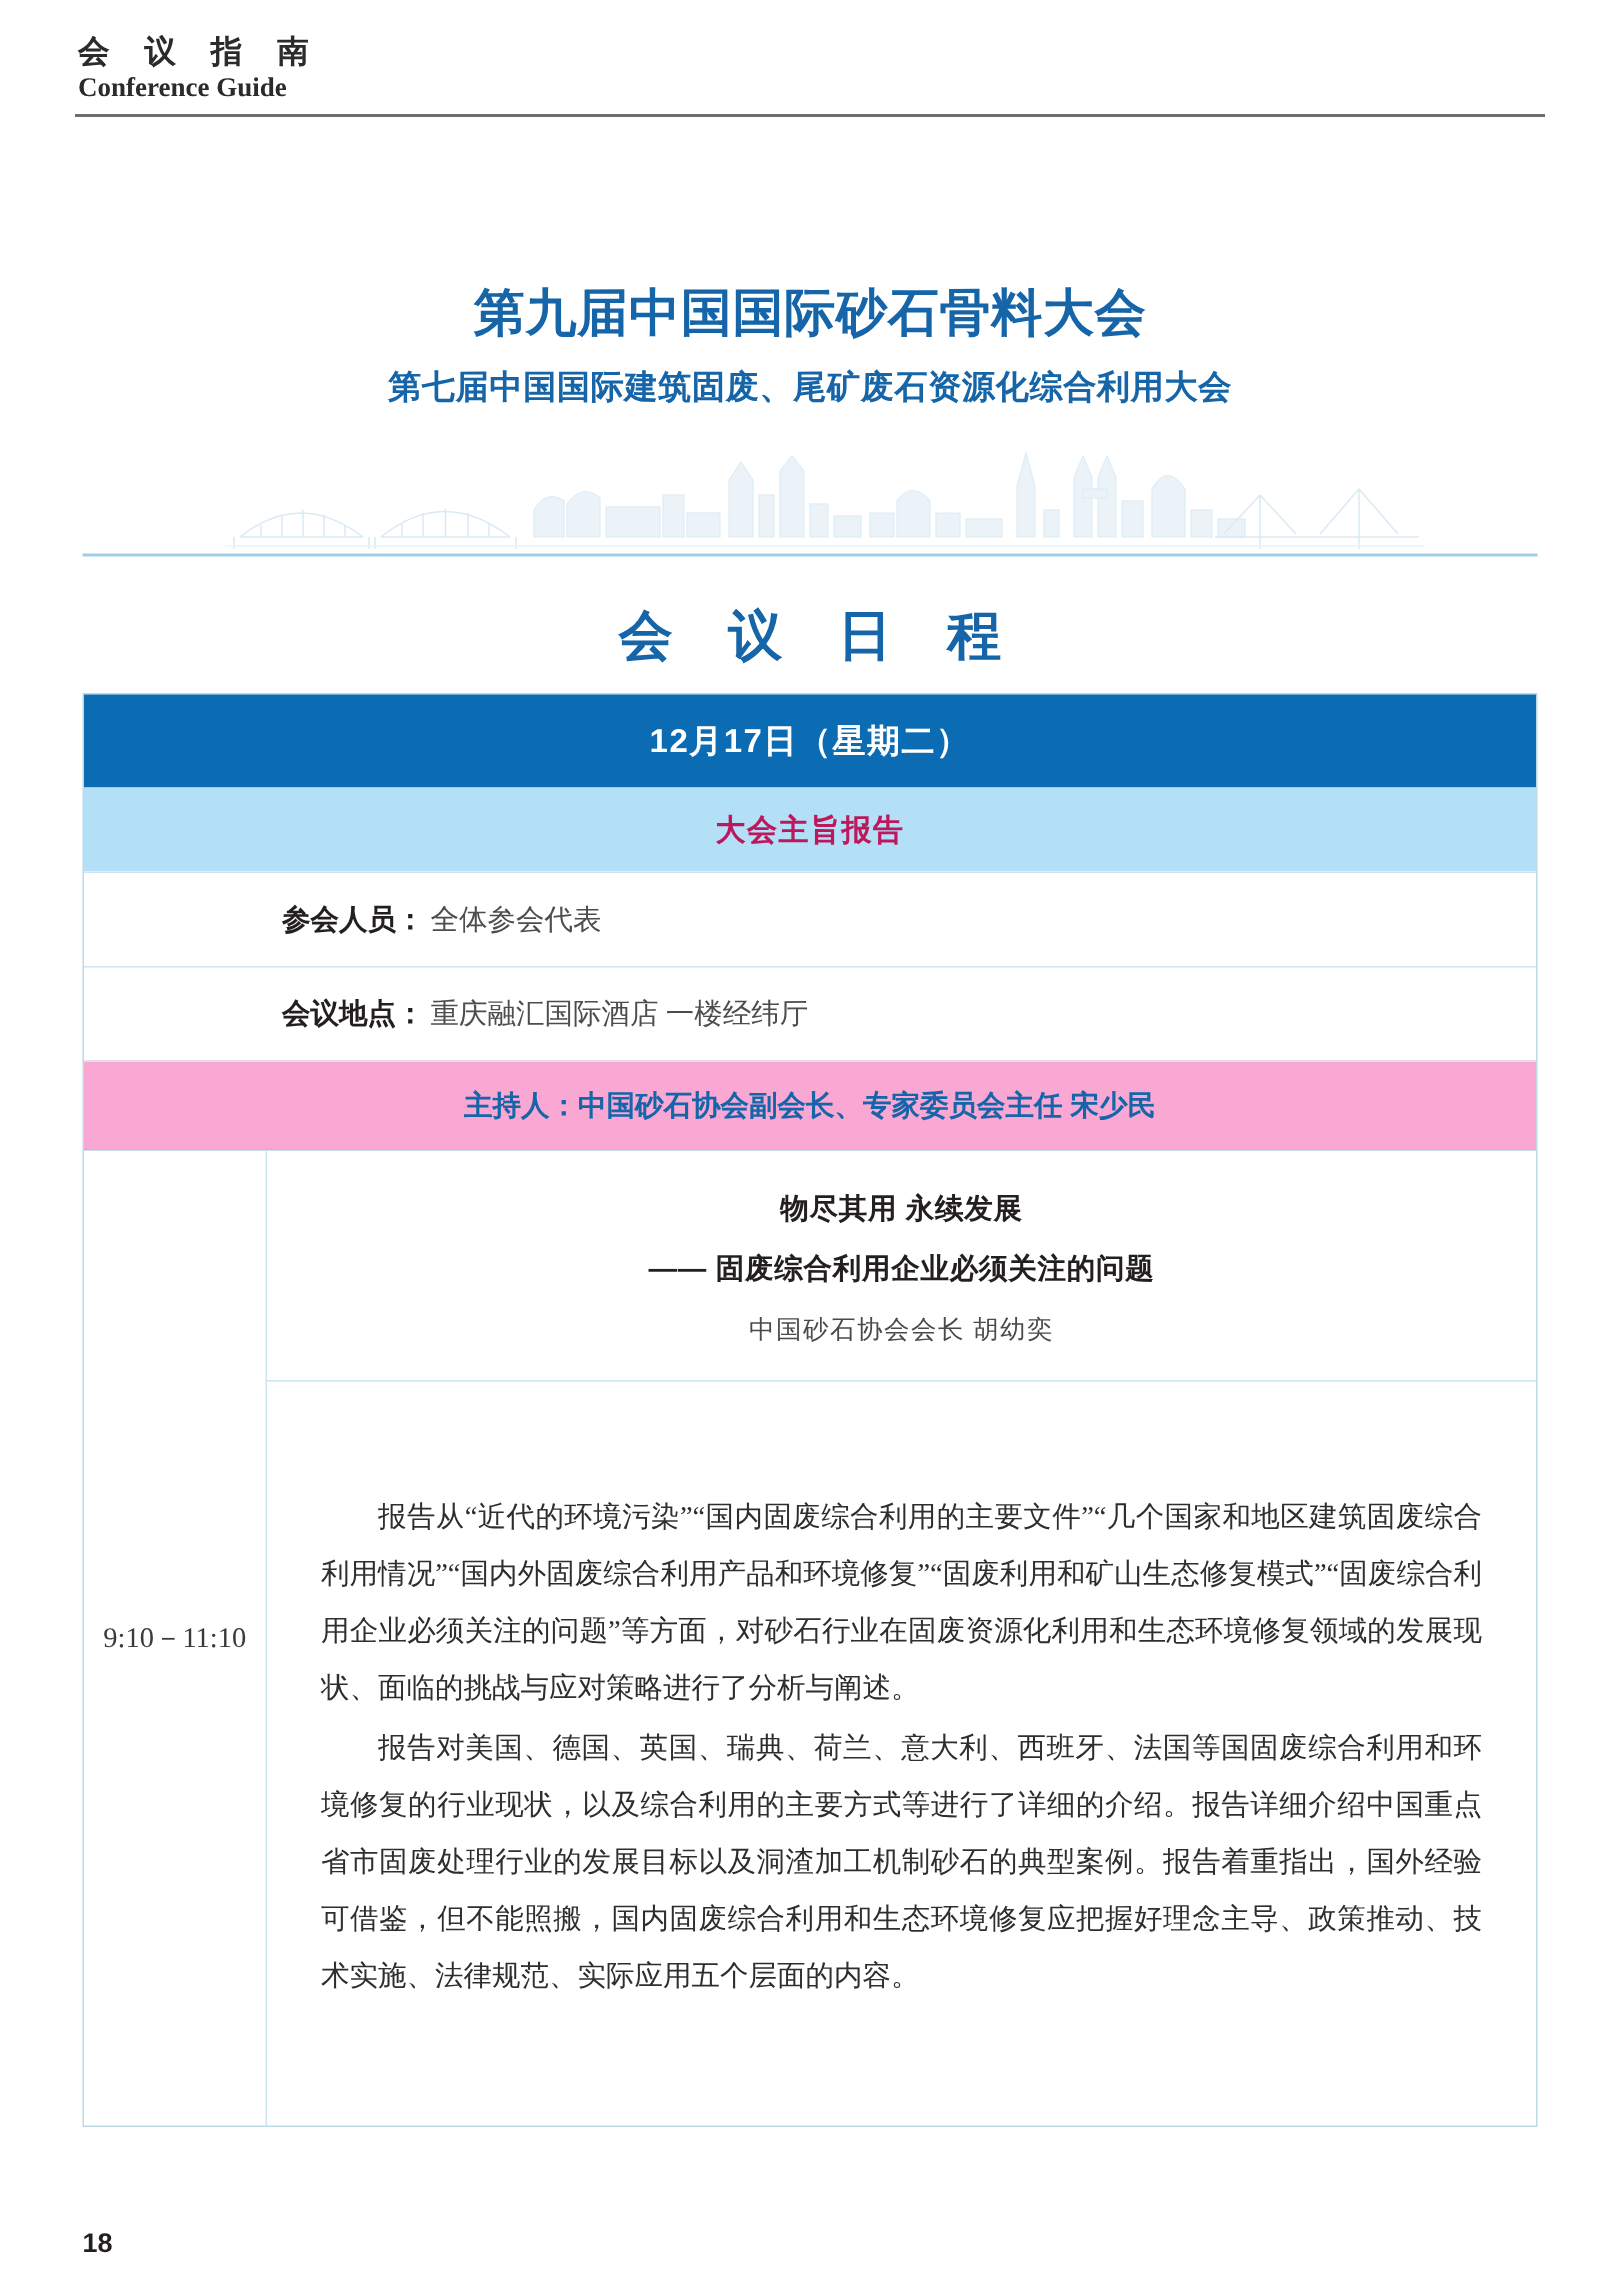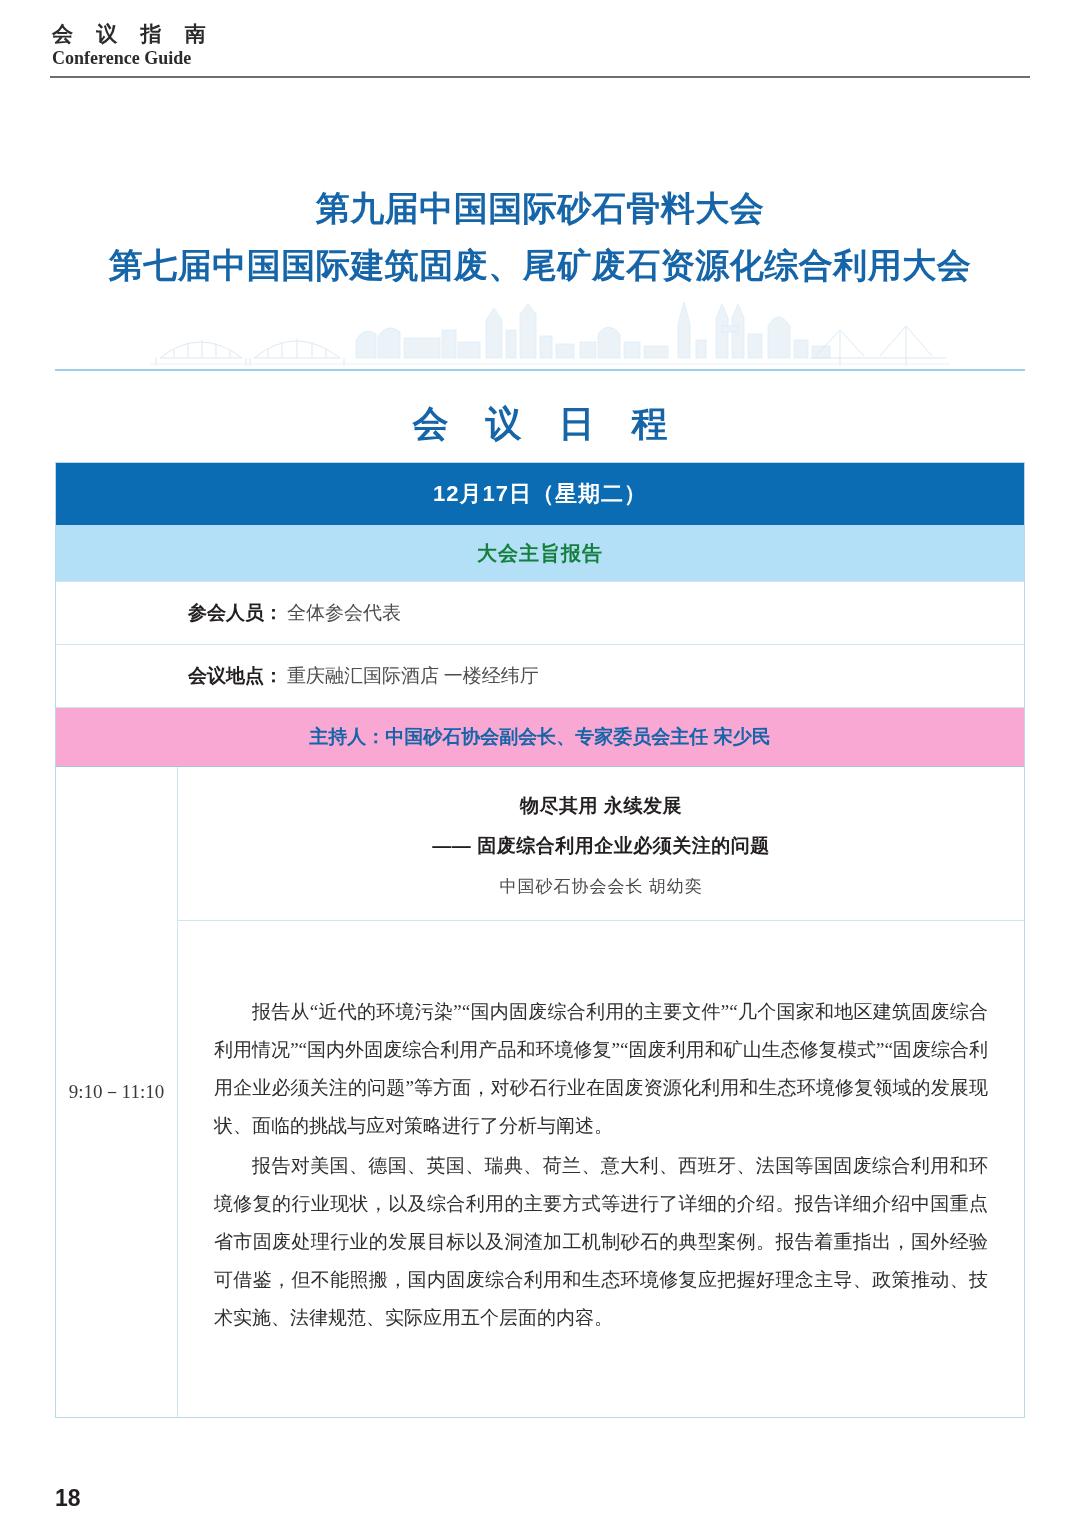--- a/index.html
+++ b/index.html
@@ -62,21 +62,21 @@
     font-weight: 700;
     white-space: nowrap;
   }
   .conf-title-1 {
     top: 186px;
     font-size: 34px;
     letter-spacing: 0.5px;
   }
   .conf-title-2 {
     top: 243px;
-    font-size: 34px;
+    font-size: 22px;
     letter-spacing: 0.5px;
   }
 
   
   .skyline {
     position: absolute;
     left: 150px;
     top: 300px;
     width: 800px;
     height: 68px;
@@ -123,21 +123,21 @@
     font-size: 22px;
     font-weight: 700;
     display: flex;
     align-items: center;
     justify-content: center;
     letter-spacing: 1px;
   }
   .row-topic {
     height: 56px;
     background: #b3e0f7;
-    color: #15803d;
+    color: #be185d;
     font-size: 20px;
     font-weight: 700;
     display: flex;
     align-items: center;
     justify-content: center;
     letter-spacing: 1px;
   }
   .row-info {
     height: 63px;
     background: #ffffff;
@@ -227,21 +227,21 @@
   .talk-body p {
     margin: 0 0 2px 0;
     text-indent: 2em;
   }
 
   
   .page-number {
     position: absolute;
     left: 55px;
     top: 1485px;
-    font-size: 23px;
+    font-size: 18px;
     font-weight: 700;
     color: #231f20;
   }
 </style>
 </head>
 <body>
 
 <div class="page-header">
   <div class="header-cn">会 议 指 南</div>
   <div class="header-en">Conference Guide</div>

